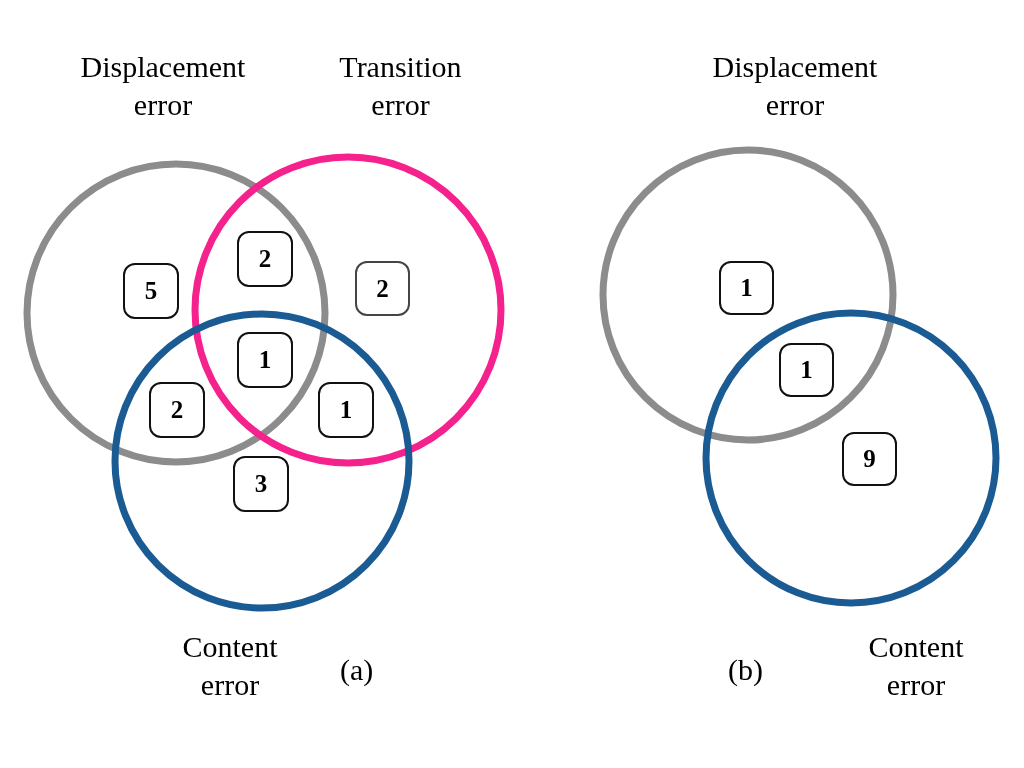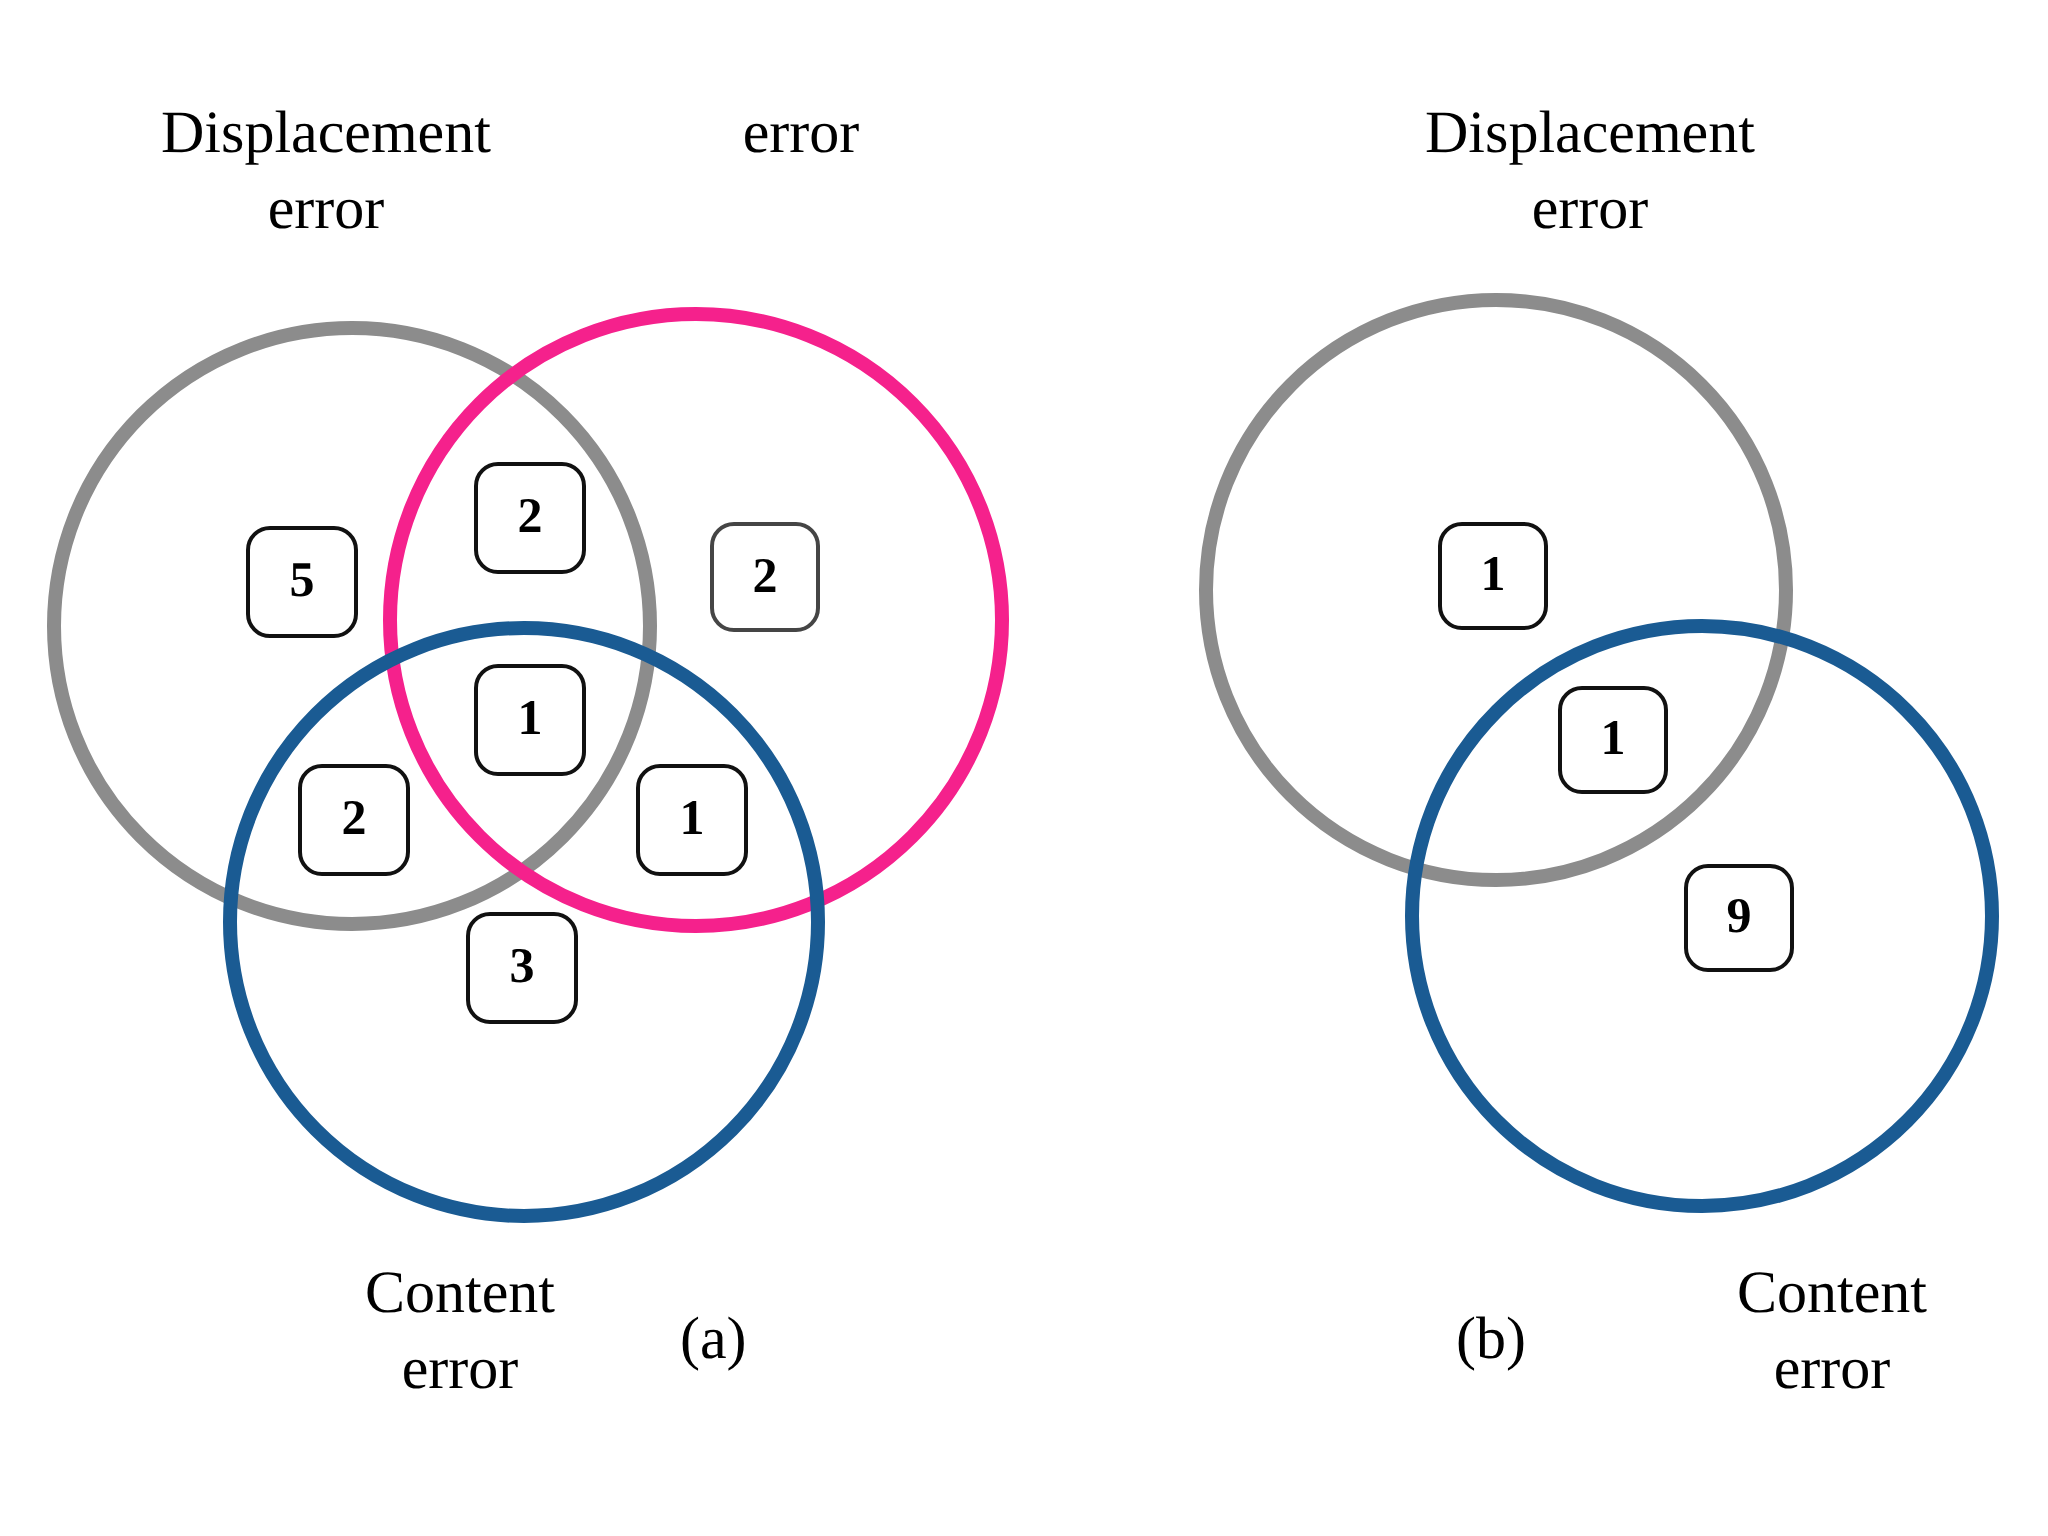--- a/index.html
+++ b/index.html
@@ -74,20 +74,21 @@
 <div id="venn-root">
 
   <div>
 
     <div class="set-label" style="left:48px; top:48px; width:230px;">
       <span class="lbl-line">Displacement</span>
       <span class="lbl-line">error</span>
     </div>
 
     <div class="set-label" style="left:313px; top:48px; width:175px;">
+      <span class="lbl-line">Transition</span>
       <span class="lbl-line">error</span>
     </div>
 
     <div class="set-label" style="left:140px; top:628px; width:180px;">
       <span class="lbl-line">Content</span>
       <span class="lbl-line">error</span>
     </div>
 
     <svg class="circles-layer" viewBox="0 0 1024 768">
       <circle cx="176" cy="313" r="149" fill="none" stroke="#8c8c8c" stroke-width="7"></circle>

